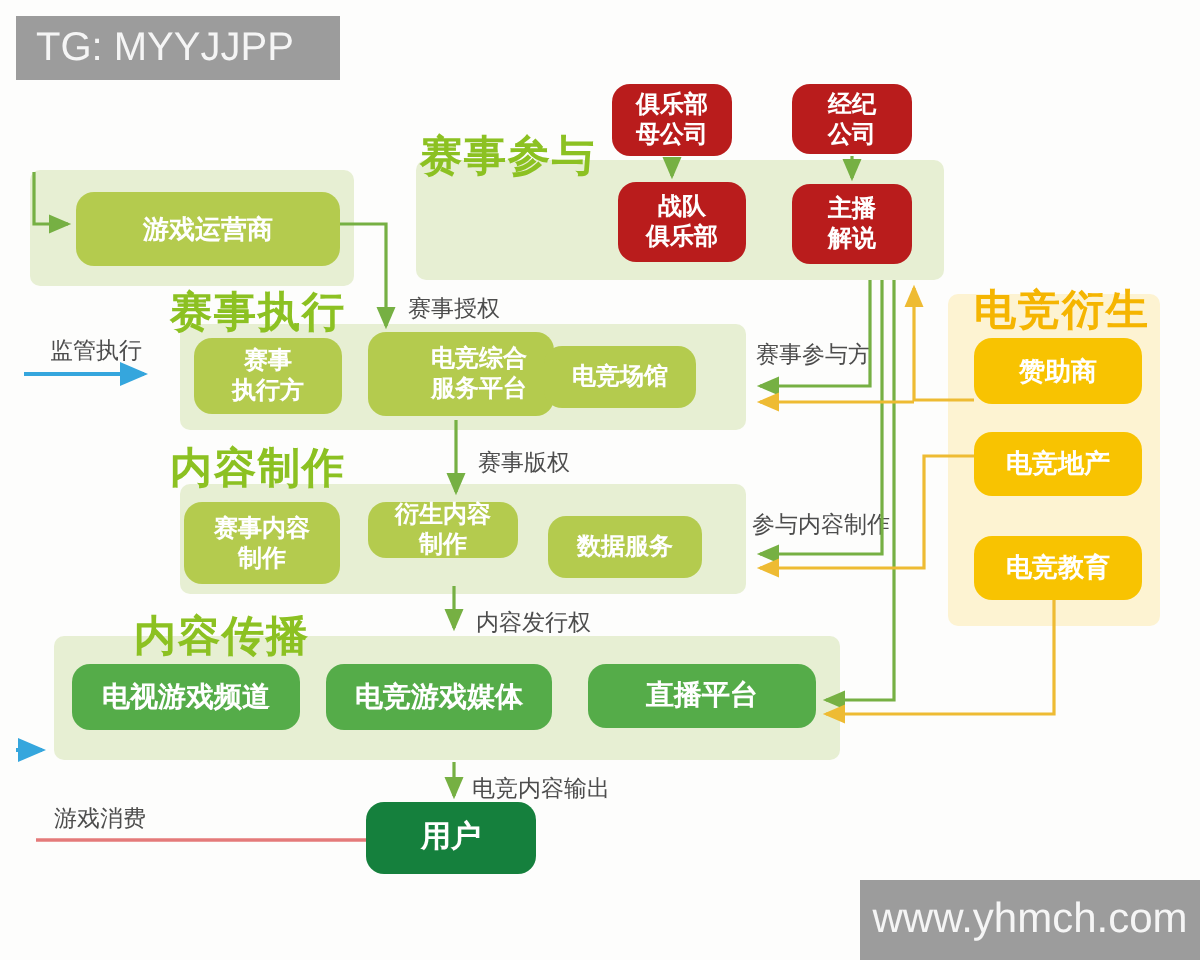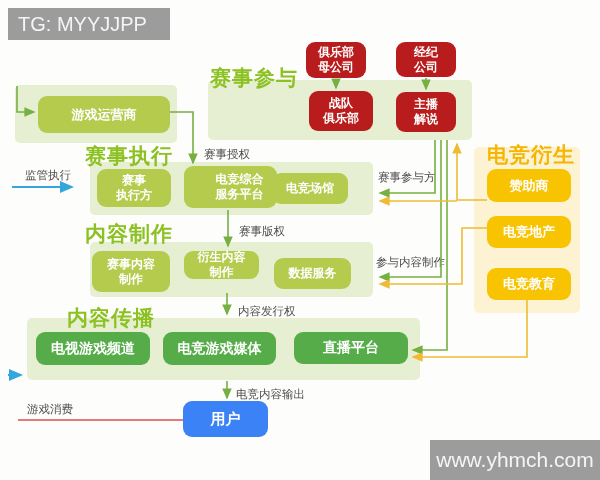--- a/index.html
+++ b/index.html
@@ -8,21 +8,21 @@
   .container{position:absolute;border-radius:5px;}
   .c-green{background:#e7efd3;}
   .c-yellow{background:#fdf3d2;}
   .box{position:absolute;display:flex;align-items:center;justify-content:center;
        text-align:center;color:#ffffff;font-weight:bold;border-radius:9px;
        white-space:pre-line;line-height:1.22;}
   .b-green{background:#b91c1c;font-size:12px;}
   .b-olive{background:#b4cb4e;font-size:12px;}
   .b-darkgreen{background:#55ac49;font-size:14px;}
   .b-yellow{background:#f8c301;font-size:13px;}
-  .b-pink{background:#3b82f6;font-size:15px;}
+  .b-pink{background:#15803d;font-size:15px;}
   .section-title{position:absolute;font-weight:bold;font-size:21px;letter-spacing:1px;}
   .t-green{color:#8cc122;}
   .t-orange{color:#f5b501;}
   .edge-label{position:absolute;font-size:11.5px;color:#4d4d4d;white-space:nowrap;}
   .watermark{position:absolute;background:#9c9c9c;color:#f5f5f5;display:flex;
              align-items:center;}
   #wm-top{left:8px;top:8px;width:152px;height:32px;font-size:20px;padding-left:10px;}
   #wm-bottom{left:430px;top:440px;width:170px;height:40px;font-size:21px;justify-content:center;}
   svg.wires{position:absolute;left:0;top:0;pointer-events:none;z-index:5;}
 </style>

